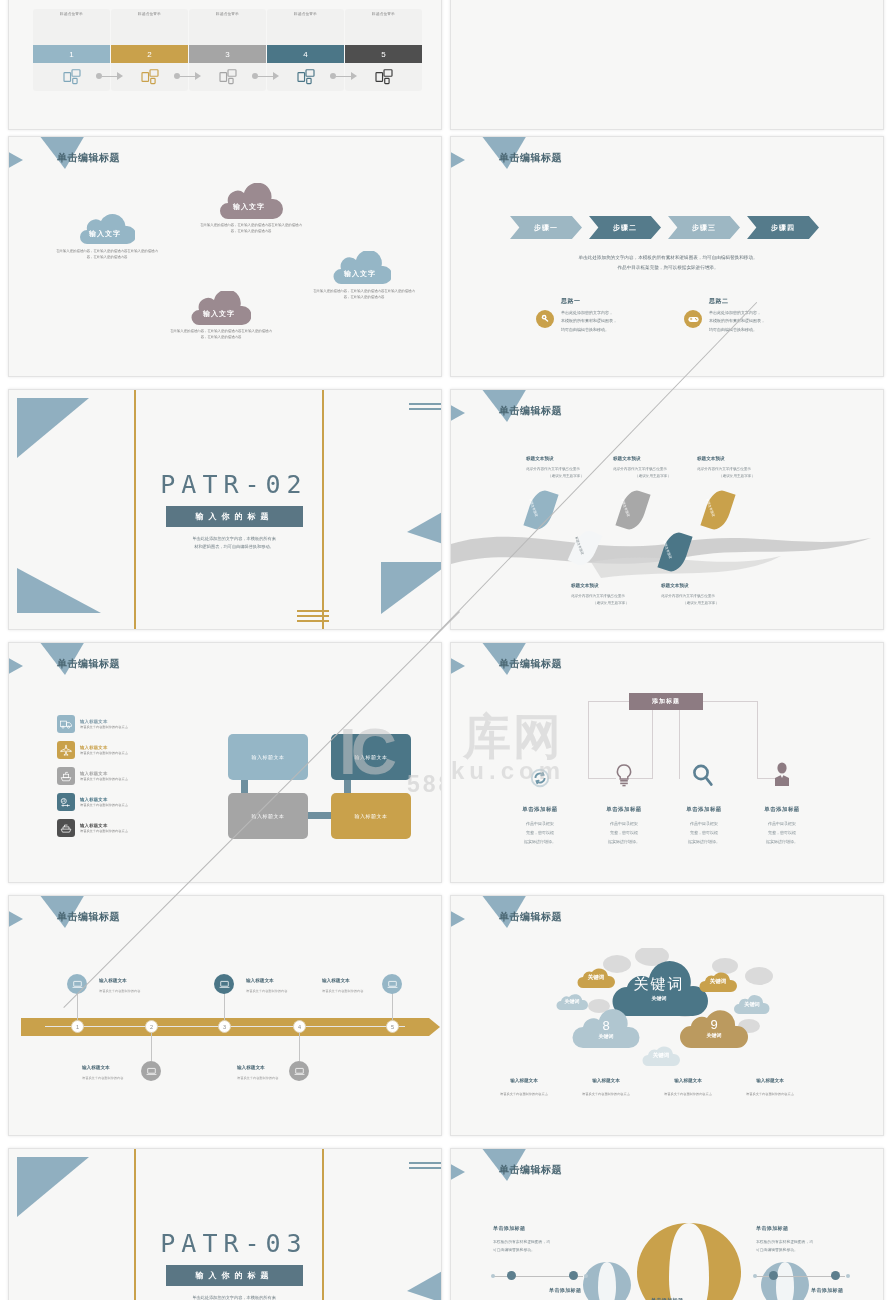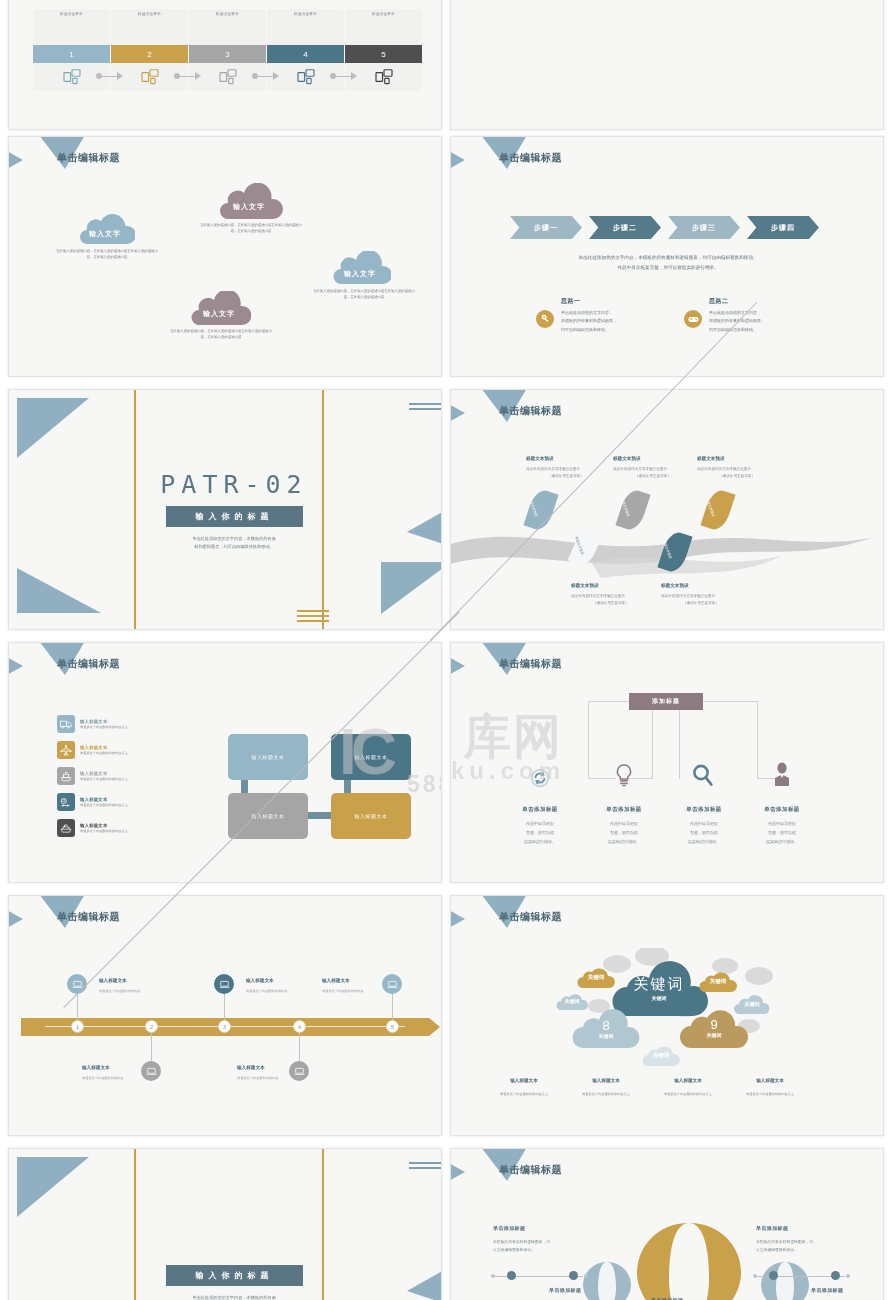--- a/index.html
+++ b/index.html
@@ -726,20 +726,21 @@
   <div class="slide" style="left:8px; top:1148px; width:434px; height:241px;">
     <div class="bigtri" style="left:8px;top:8px;border-left:72px solid #90afc0;border-bottom:60px solid transparent;"></div>
 
     <div class="bigtri" style="left:398px;top:108px;border-right:60px solid #90afc0;border-top:34px solid transparent;border-bottom:20px solid transparent;"></div>
     <div class="vbar" style="left:125px;"></div>
     <div class="vbar" style="left:313px;"></div>
     <div class="eqbars" style="left:400px;top:13px;width:38px;">
       <div style="background:#7e9fae"></div>
         <div style="background:#7e9fae"></div>
     </div>
+    <div class="patr-num" style="top:80px;left:9px;">PATR-03</div>
     <div class="patr-sub" style="left:157px;top:116px;width:137px;">输入你的标题</div>
     <div class="patr-txt" style="left:150px;top:145px;width:150px;">
       <div>单击此处添加您的文字内容，本模板的所有素</div>
     </div>
   </div>
 
   <div class="slide" style="left:450px; top:1148px; width:434px; height:241px;">
     <div class="corner-tri-a"></div>
     <div class="corner-tri-b"></div>
     <div class="sl-title">单击编辑标题</div>

